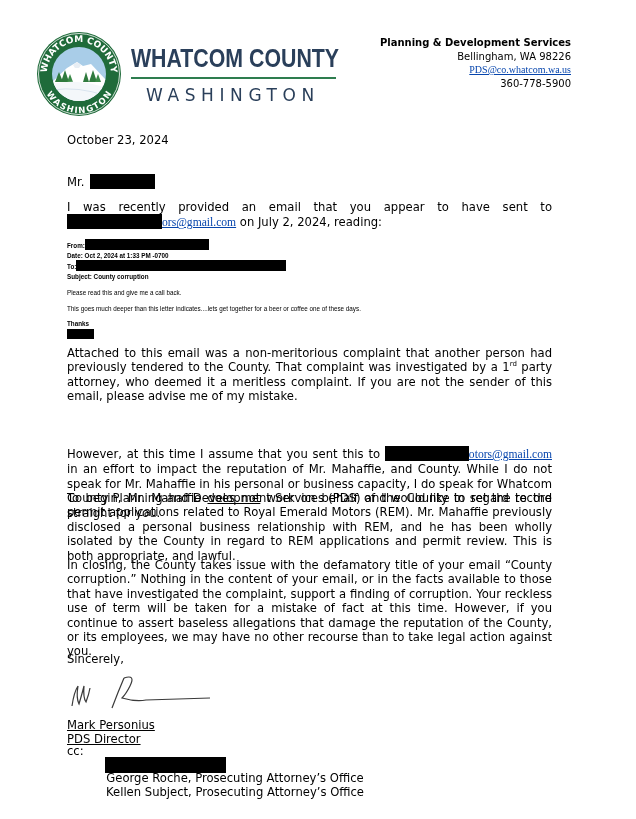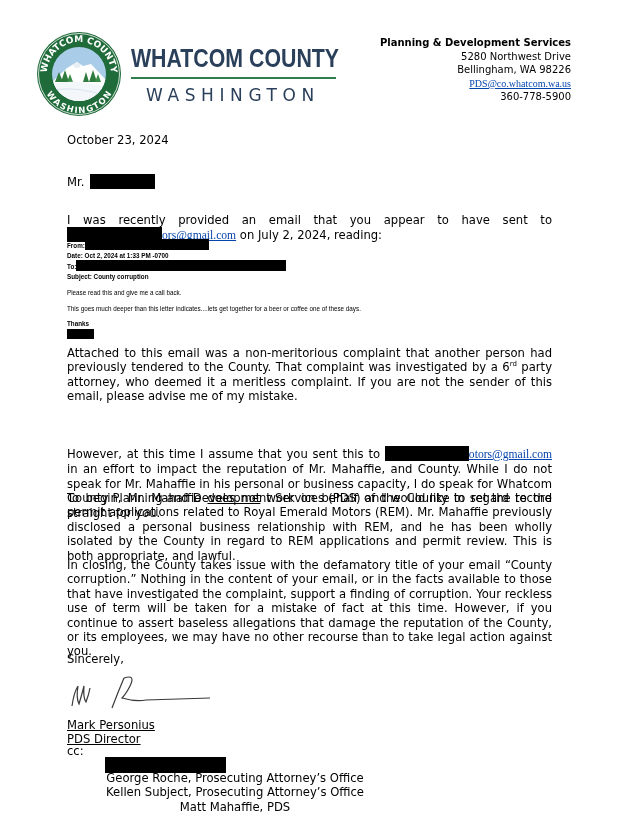--- a/index.html
+++ b/index.html
@@ -63,34 +63,33 @@
     </text>
   </svg>
 </div>
 
 <div class="abs logo-title" style="left:131px; top:43px;">WHATCOM COUNTY</div>
 <div class="abs" style="left:131px; top:77px; width:205px; height:2px; background:#2e7d4f;"></div>
 <div class="abs logo-sub" style="left:146px; top:85px;">WASHINGTON</div>
 
 <div class="abs header-right" style="right:65px; top:36px; width:260px;">
   <div class="bold">Planning &amp; Development Services</div>
-  <div>5280 Northwest Drive</div>
   <div>Bellingham, WA  98226</div>
   <div><a class="link">PDS@co.whatcom.wa.us</a></div>
   <div>360-778-5900</div>
 </div>
 
 <div class="abs body-text" style="left:67px; top:133px;">October 23, 2024</div>
 
 <div class="abs body-text" style="left:67px; top:174px;">
   <span>Mr.</span>
   <span class="redact" style="width:65px; height:15px; margin-left:2px; vertical-align:-3px;"></span>
 </div>
 
-<div class="abs body-text" style="left:67px; top:213px; width:485px;">
+<div class="abs body-text" style="left:67px; top:200px; width:485px;">
   <div class="justify" style="text-align-last: justify;">I was recently provided an email that you appear to have sent to</div>
   <div>
     <span class="redact" style="width:95px; height:15px; vertical-align:-3px;"></span><a class="link">ors@gmail.com</a><span> on July 2, 2024, reading:</span>
   </div>
 </div>
 
 <div class="abs small" style="left:67px; top:239px; width:320px;">
   <div><b>From:</b><span class="redact" style="width:124px; height:11px; vertical-align:-2px;"></span></div>
   <div><b>Date:</b><b> Oct 2, 2024 at 1:33 PM -0700</b></div>
   <div><b>To:</b><span class="redact" style="width:210px; height:11px; vertical-align:-2px;"></span></div>
@@ -98,21 +97,21 @@
   <div style="height:7px;"></div>
   <div>Please read this and give me a call back.</div>
   <div style="height:6px;"></div>
   <div style="width:315px;">This goes much deeper than this letter indicates....lets get together for a beer or coffee one of these days.</div>
   <div style="height:6px;"></div>
   <div style="font-weight:bold;">Thanks</div>
   <div><span class="redact" style="width:27px; height:10px;"></span></div>
 </div>
 
 <div class="abs body-text justify" style="left:67px; top:346px; width:485px;">
-  <span>Attached to this email was a non-meritorious complaint that another person had previously tendered to the County. That complaint was investigated by a 6</span><sup>rd</sup><span> party attorney, who deemed it a meritless complaint. If you are not the sender of this email, please advise me of my mistake.</span>
+  <span>Attached to this email was a non-meritorious complaint that another person had previously tendered to the County. That complaint was investigated by a 1</span><sup>rd</sup><span> party attorney, who deemed it a meritless complaint. If you are not the sender of this email, please advise me of my mistake.</span>
 </div>
 
 <div class="abs body-text justify" style="left:67px; top:410px; width:485px;margin-top:36px;">
   <span>However, at this time I assume that you sent this to </span><span class="redact" style="width:84px; height:15px; vertical-align:-3px;"></span><a class="link">otors@gmail.com</a><span> in an effort to impact the reputation of Mr. Mahaffie, and County. While I do not speak for Mr. Mahaffie in his personal or business capacity, I do speak for Whatcom County Planning and Development Services (PDS) and would like to set the record straight for you.</span>
 </div>
 
 <div class="abs body-text justify" style="left:67px; top:491px; width:485px;">
   <span>To begin, Mr. Mahaffie </span><u>does not</u><span> work on behalf of the County in regard to the permit applications related to Royal Emerald Motors (REM). Mr. Mahaffie previously disclosed a personal business relationship with REM, and he has been wholly isolated by the County in regard to REM applications and permit review. This is both appropriate, and lawful.</span>
 </div>
 
@@ -130,14 +129,13 @@
 <div class="abs body-text" style="left:67px; top:718px;text-decoration:underline;">
   <div>Mark Personius</div>
   <div>PDS Director</div>
 </div>
 
 <div class="abs body-text" style="left:67px; top:744px;">cc:</div>
 <div class="abs" style="left:105px; top:757px; width:121px; height:16px; background:#000;"></div>
 <div class="abs body-text" style="left:106px; top:771px;text-align:center;">
   <div>George Roche, Prosecuting Attorney’s Office</div>
   <div>Kellen Subject, Prosecuting Attorney’s Office</div>
-  <div>Matt Mahaffie, PDS</div>
 </div>
 
 </body></html>

